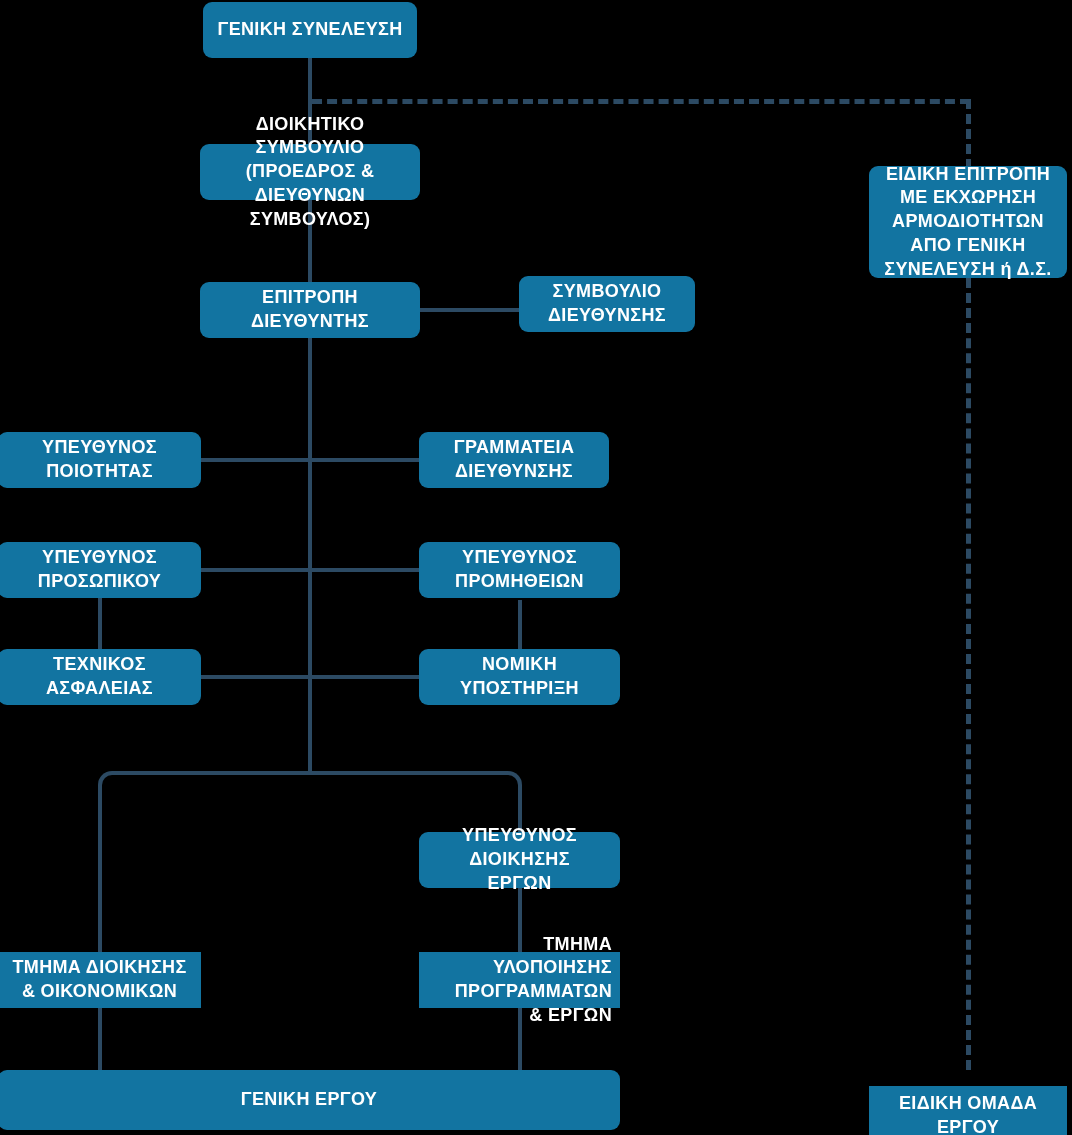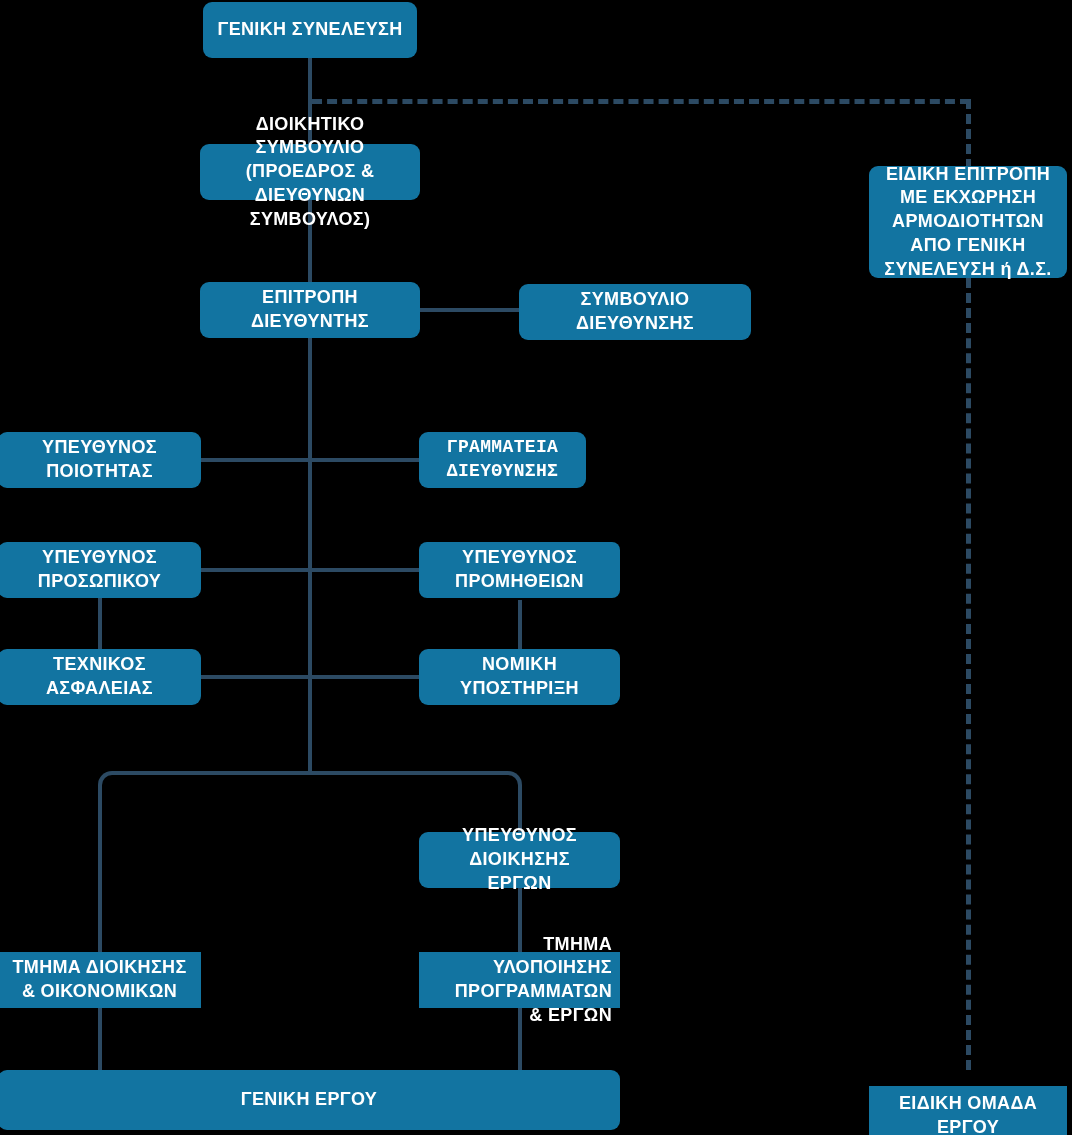--- a/index.html
+++ b/index.html
@@ -126,37 +126,37 @@
 ΜΕ ΕΚΧΩΡΗΣΗ
 ΑΡΜΟΔΙΟΤΗΤΩΝ
 ΑΠΟ ΓΕΝΙΚΗ
 ΣΥΝΕΛΕΥΣΗ ή Δ.Σ.</span>
   </div>
 
   <div class="node" style="left:200px; top:282px; width:220px; height:56px;">
     <span class="label">ΕΠΙΤΡΟΠΗ ΔΙΕΥΘΥΝΤΗΣ</span>
   </div>
 
-  <div class="node" style="left:519px; top:284px; width:232px; height:56px;">
+  <div class="node" style="left:519px; top:276px; width:176px; height:56px;">
     <span class="label">ΣΥΜΒΟΥΛΙΟ ΔΙΕΥΘΥΝΣΗΣ</span>
   </div>
 
   <div class="node" style="left:-2px; top:432px; width:203px; height:56px;">
     <span class="label">ΥΠΕΥΘΥΝΟΣ ΠΟΙΟΤΗΤΑΣ</span>
   </div>
 
-  <div class="node" style="left:419px; top:432px; width:167px; height:56px;font-family:Liberation Mono, monospace;">
+  <div class="node" style="left:419px; top:432px; width:190px; height:56px;">
     <span class="label">ΓΡΑΜΜΑΤΕΙΑ ΔΙΕΥΘΥΝΣΗΣ</span>
   </div>
 
   <div class="node" style="left:-2px; top:542px; width:203px; height:56px;">
     <span class="label">ΥΠΕΥΘΥΝΟΣ ΠΡΟΣΩΠΙΚΟΥ</span>
   </div>
 
-  <div class="node" style="left:419px; top:542px; width:201px; height:56px;border-radius:8px;">
+  <div class="node" style="left:419px; top:542px; width:201px; height:56px;">
     <span class="label">ΥΠΕΥΘΥΝΟΣ ΠΡΟΜΗΘΕΙΩΝ</span>
   </div>
 
   <div class="node" style="left:-2px; top:649px; width:203px; height:56px;">
     <span class="label">ΤΕΧΝΙΚΟΣ ΑΣΦΑΛΕΙΑΣ</span>
   </div>
 
   <div class="node" style="left:419px; top:649px; width:201px; height:56px;">
     <span class="label">ΝΟΜΙΚΗ ΥΠΟΣΤΗΡΙΞΗ</span>
   </div>

